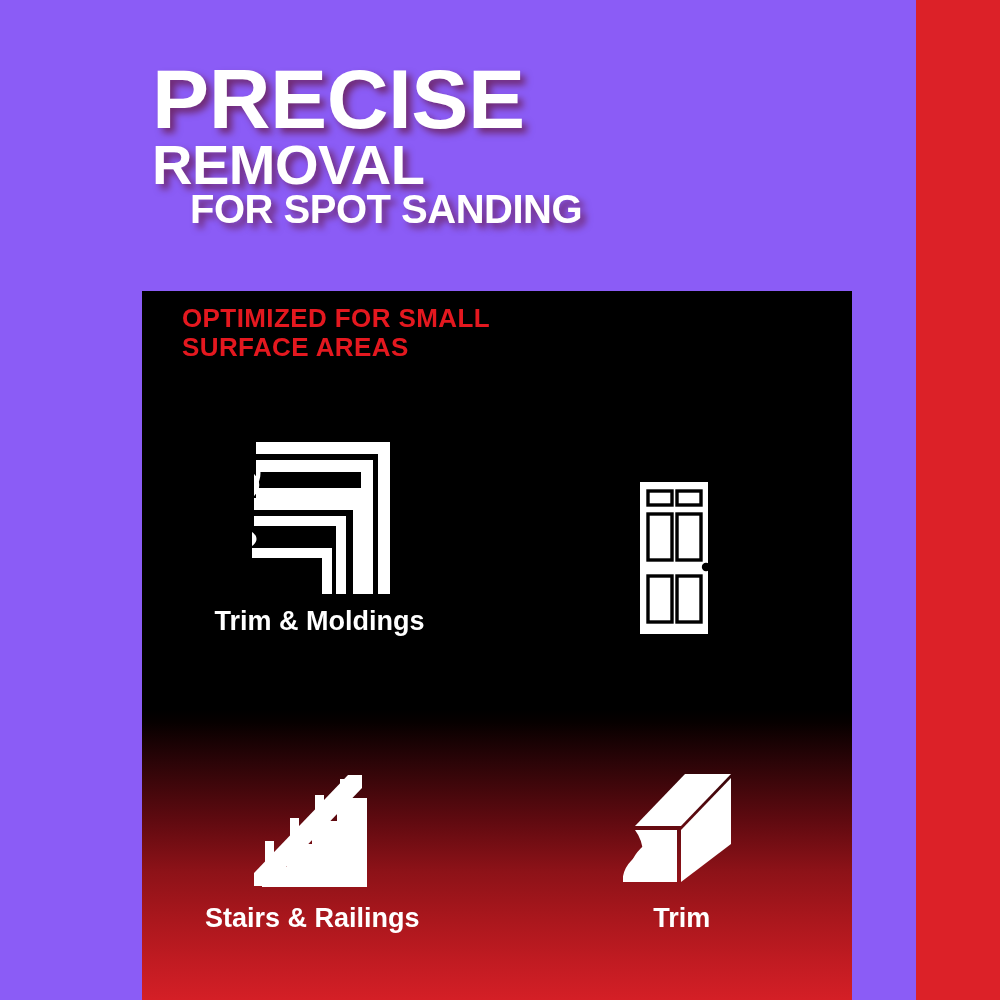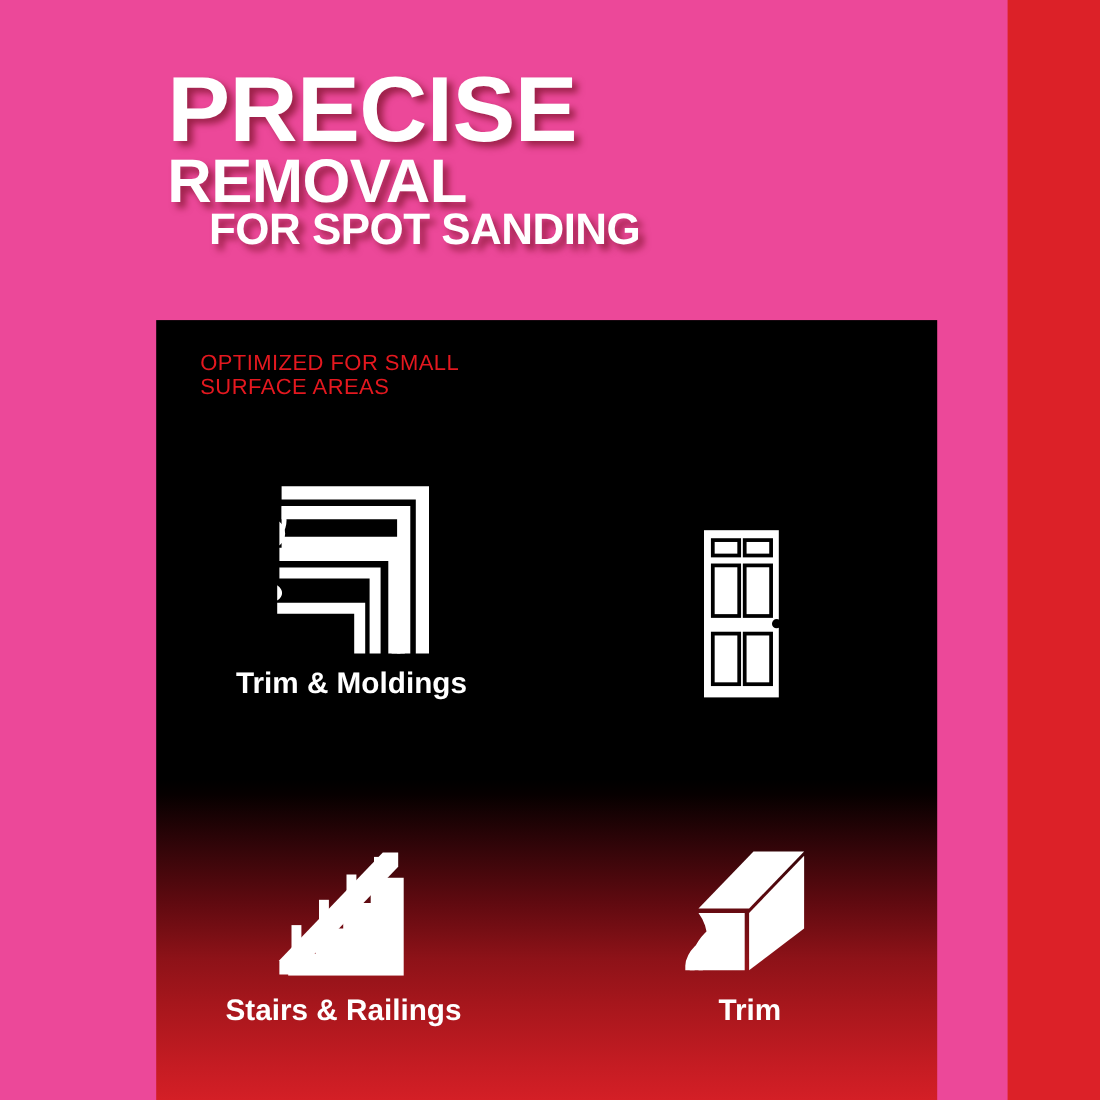--- a/index.html
+++ b/index.html
@@ -13,21 +13,21 @@
     font-family: "Liberation Sans", sans-serif;
     overflow: hidden;
     position: relative;
   }
 
   .poster {
     position: absolute;
     inset: 0;
     width: 916px;
     height: 1000px;
-    background: #ec4899;
+    background: #8b5cf6;
   }
 
   
   .headline {
     position: absolute;
     left: 152px;
     top: 62px;
     width: 740px;
   }
   .headline-line {
@@ -74,25 +74,25 @@
         #8d1218 580px,
         #ab171d 630px,
         #c61c23 680px,
         #d41f26 709px);
     overflow: hidden;
   }
 
   .panel-heading {
     position: absolute;
     left: 40px;
-    top: 28px;
+    top: 13px;
     color: #e4181f;
     font-family: "Liberation Sans Narrow", "Liberation Sans", sans-serif;
-    font-weight: normal;
-    font-size: 20px;
+    font-weight: bold;
+    font-size: 26px;
     line-height: 1.12;
     letter-spacing: 0.4px;
     text-transform: uppercase;
     white-space: pre-line;
   }
 
   
   .grid {
     position: absolute;
     left: 0;

